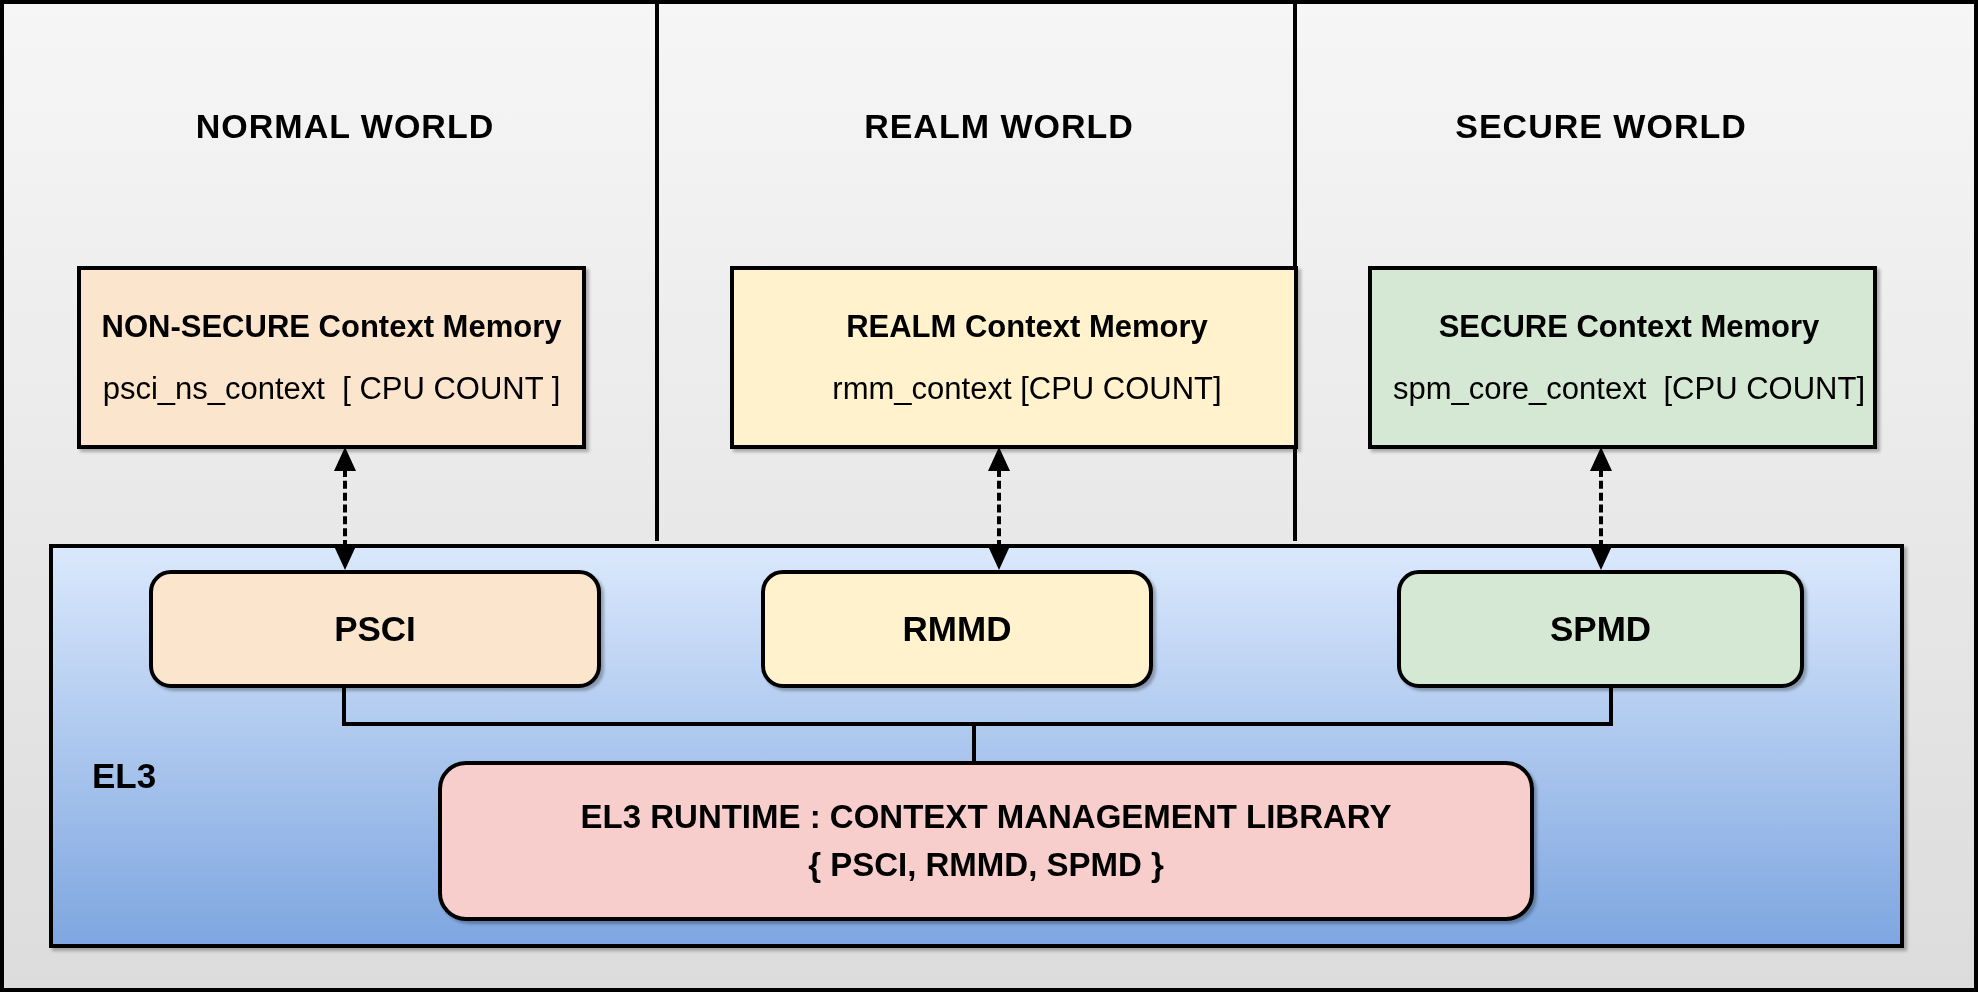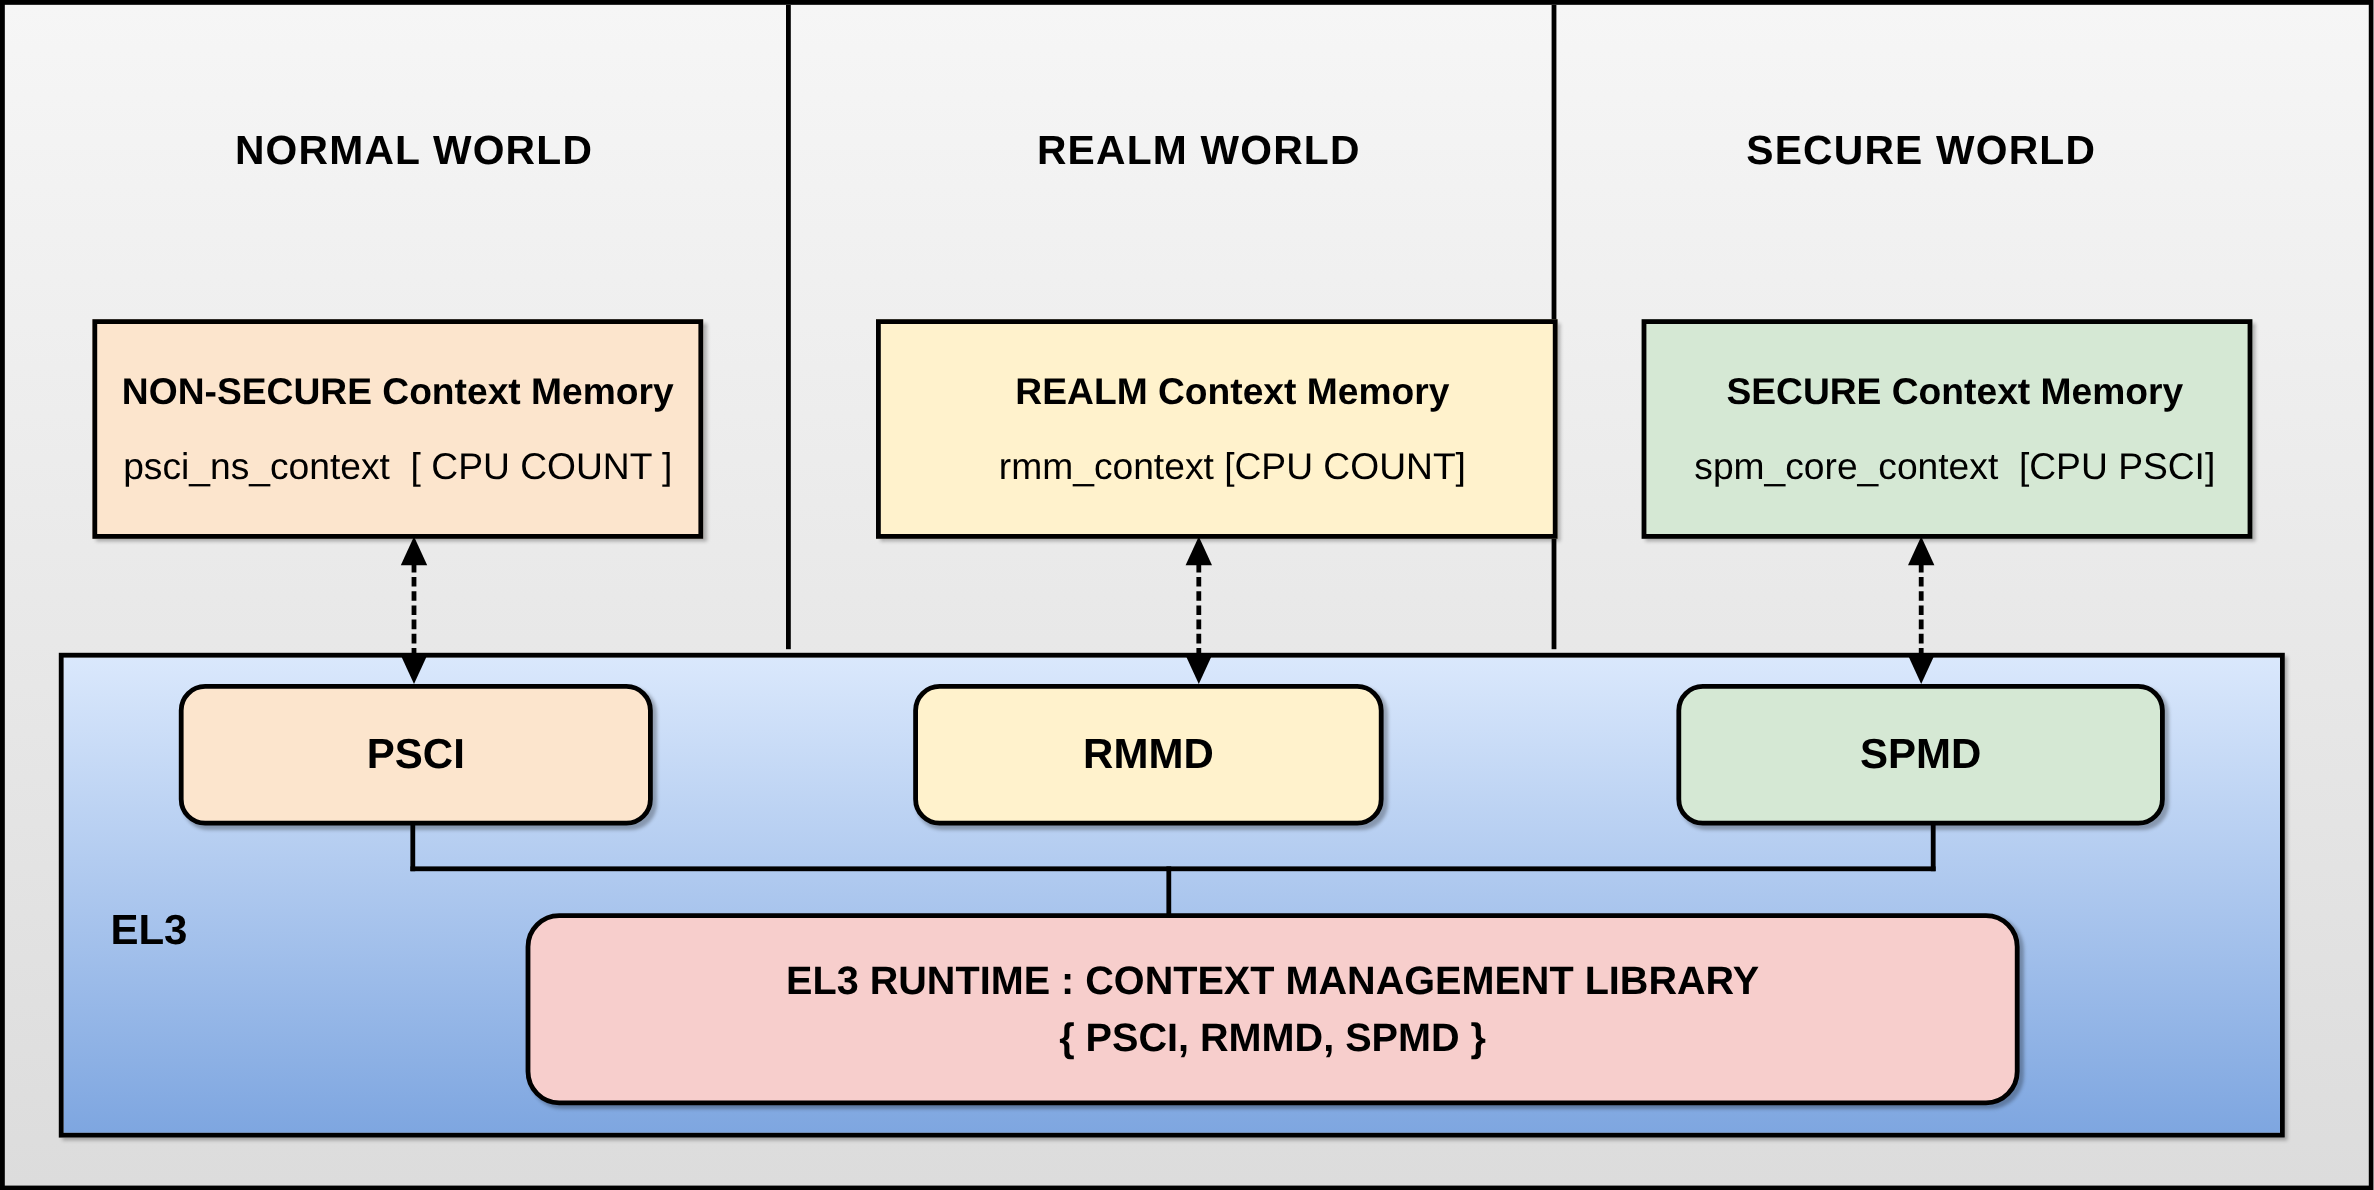--- a/index.html
+++ b/index.html
@@ -71,21 +71,21 @@
   .module-box{
     position:absolute;top:566px;height:118px;
     box-sizing:border-box;border:4px solid var(--line);border-radius:22px;
     display:flex;align-items:center;justify-content:center;
     font-size:35px;font-weight:700;
     box-shadow:3px 3px 3px rgba(0,0,0,0.28);
     z-index:4;
   }
   .conn{position:absolute;background:var(--line);z-index:3;}
   .runtime-box{
-    position:absolute;left:434px;top:757px;width:1245px;height:160px;
+    position:absolute;left:434px;top:757px;width:1096px;height:160px;
     box-sizing:border-box;border:4px solid var(--line);border-radius:28px;
     background:var(--runtime-fill);
     display:flex;flex-direction:column;align-items:center;justify-content:center;
     gap:10px;
     box-shadow:3px 3px 3px rgba(0,0,0,0.28);
     z-index:4;
   }
   .runtime-line{font-size:33px;font-weight:700;white-space:pre;}
   .el3-label{
     position:absolute;left:88px;top:752px;
@@ -107,21 +107,21 @@
   <div class="mem-box" style="left:73px;width:509px;background:var(--normal-fill);">
     <div class="mem-title">NON-SECURE Context Memory</div>
     <div class="mem-code">psci_ns_context  [ CPU COUNT ]</div>
   </div>
   <div class="mem-box" style="left:726px;width:568px;background:var(--realm-fill);padding-left:26px;">
     <div class="mem-title">REALM Context Memory</div>
     <div class="mem-code">rmm_context [CPU COUNT]</div>
   </div>
   <div class="mem-box" style="left:1364px;width:509px;background:var(--secure-fill);padding-left:13px;">
     <div class="mem-title">SECURE Context Memory</div>
-    <div class="mem-code">spm_core_context  [CPU PSCI]</div>
+    <div class="mem-code">spm_core_context  [CPU COUNT]</div>
   </div>
 
   <div class="arrow" style="left:341px;">
     <div class="head-up"></div>
     <div class="shaft"></div>
     <div class="head-down"></div>
   </div>
   <div class="arrow" style="left:995px;">
     <div class="head-up"></div>
     <div class="shaft"></div>
@@ -129,21 +129,21 @@
   </div>
   <div class="arrow" style="left:1597px;">
     <div class="head-up"></div>
     <div class="shaft"></div>
     <div class="head-down"></div>
   </div>
 
   <div class="el3-box"></div>
   <div class="el3-label">EL3</div>
 
-  <div class="module-box" style="left:145px;width:395px;background:var(--normal-fill);">
+  <div class="module-box" style="left:145px;width:452px;background:var(--normal-fill);">
     <span>PSCI</span>
   </div>
   <div class="module-box" style="left:757px;width:392px;background:var(--realm-fill);">
     <span>RMMD</span>
   </div>
   <div class="module-box" style="left:1393px;width:407px;background:var(--secure-fill);">
     <span>SPMD</span>
   </div>
 
   <div class="conn" style="left:338px;top:682px;width:4px;height:40px;"></div>

